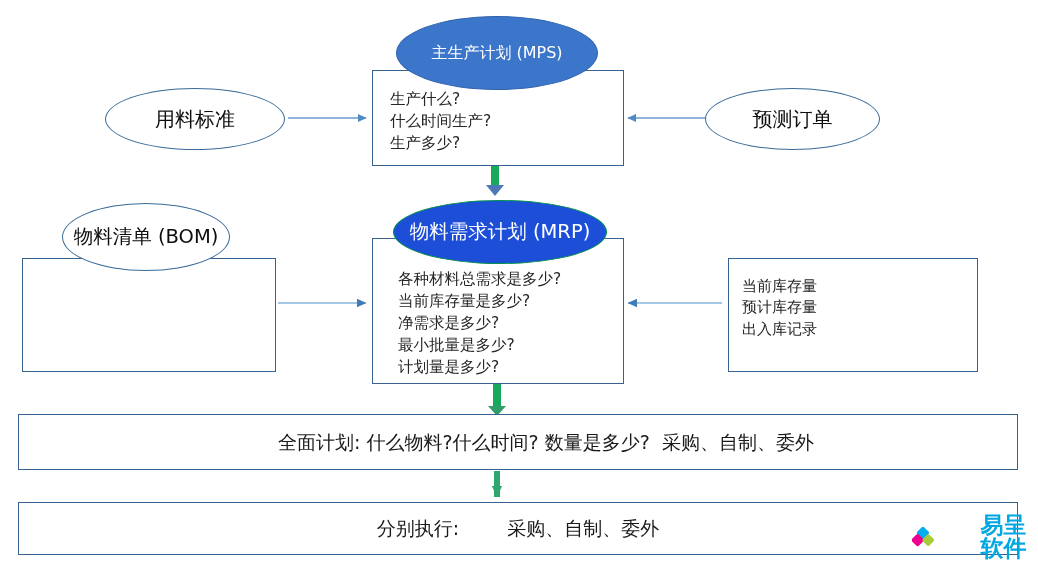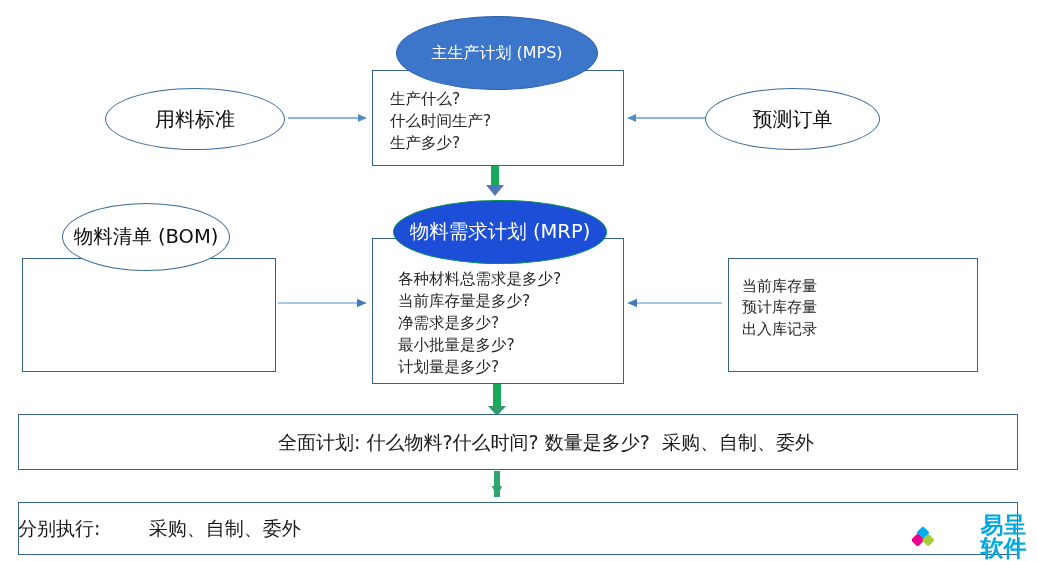--- a/index.html
+++ b/index.html
@@ -156,21 +156,21 @@
 
   <div class="box" style="left:728px;top:258px;width:250px;height:114px;"></div>
   <div class="txtblock" style="left:742px;top:276px;width:225px;font-size:15px;">当前库存量
 预计库存量
 出入库记录</div>
 
   <div class="box" style="left:18px;top:414px;width:1000px;height:56px;"></div>
   <div class="barlabel" style="left:18px;top:430px;width:1000px;text-align:center;font-size:19px;padding-left:28px;">全面计划: 什么物料?什么时间? 数量是多少?  采购、自制、委外</div>
 
   <div class="box" style="left:18px;top:502px;width:1000px;height:53px;"></div>
-  <div class="barlabel" style="left:18px;top:516px;width:1000px;font-size:19px;">分别执行:        采购、自制、委外</div>
+  <div class="barlabel" style="left:18px;top:516px;width:1000px;text-align:center;font-size:19px;">分别执行:        采购、自制、委外</div>
 
   <div id="logo" style="left:912px;top:514px;">
     <svg width="36" height="34" viewBox="0 0 36 34">
       <g transform="translate(17.5,10.5) rotate(45)">
         <rect x="-7.8" y="-7.8" width="15.6" height="15.6" rx="3.2" fill="#00AEEF"></rect>
       </g>
       <g transform="translate(9,22) rotate(45)">
         <rect x="-7.8" y="-7.8" width="15.6" height="15.6" rx="3.2" fill="#EC008C"></rect>
       </g>
       <g transform="translate(26,22) rotate(45)">

